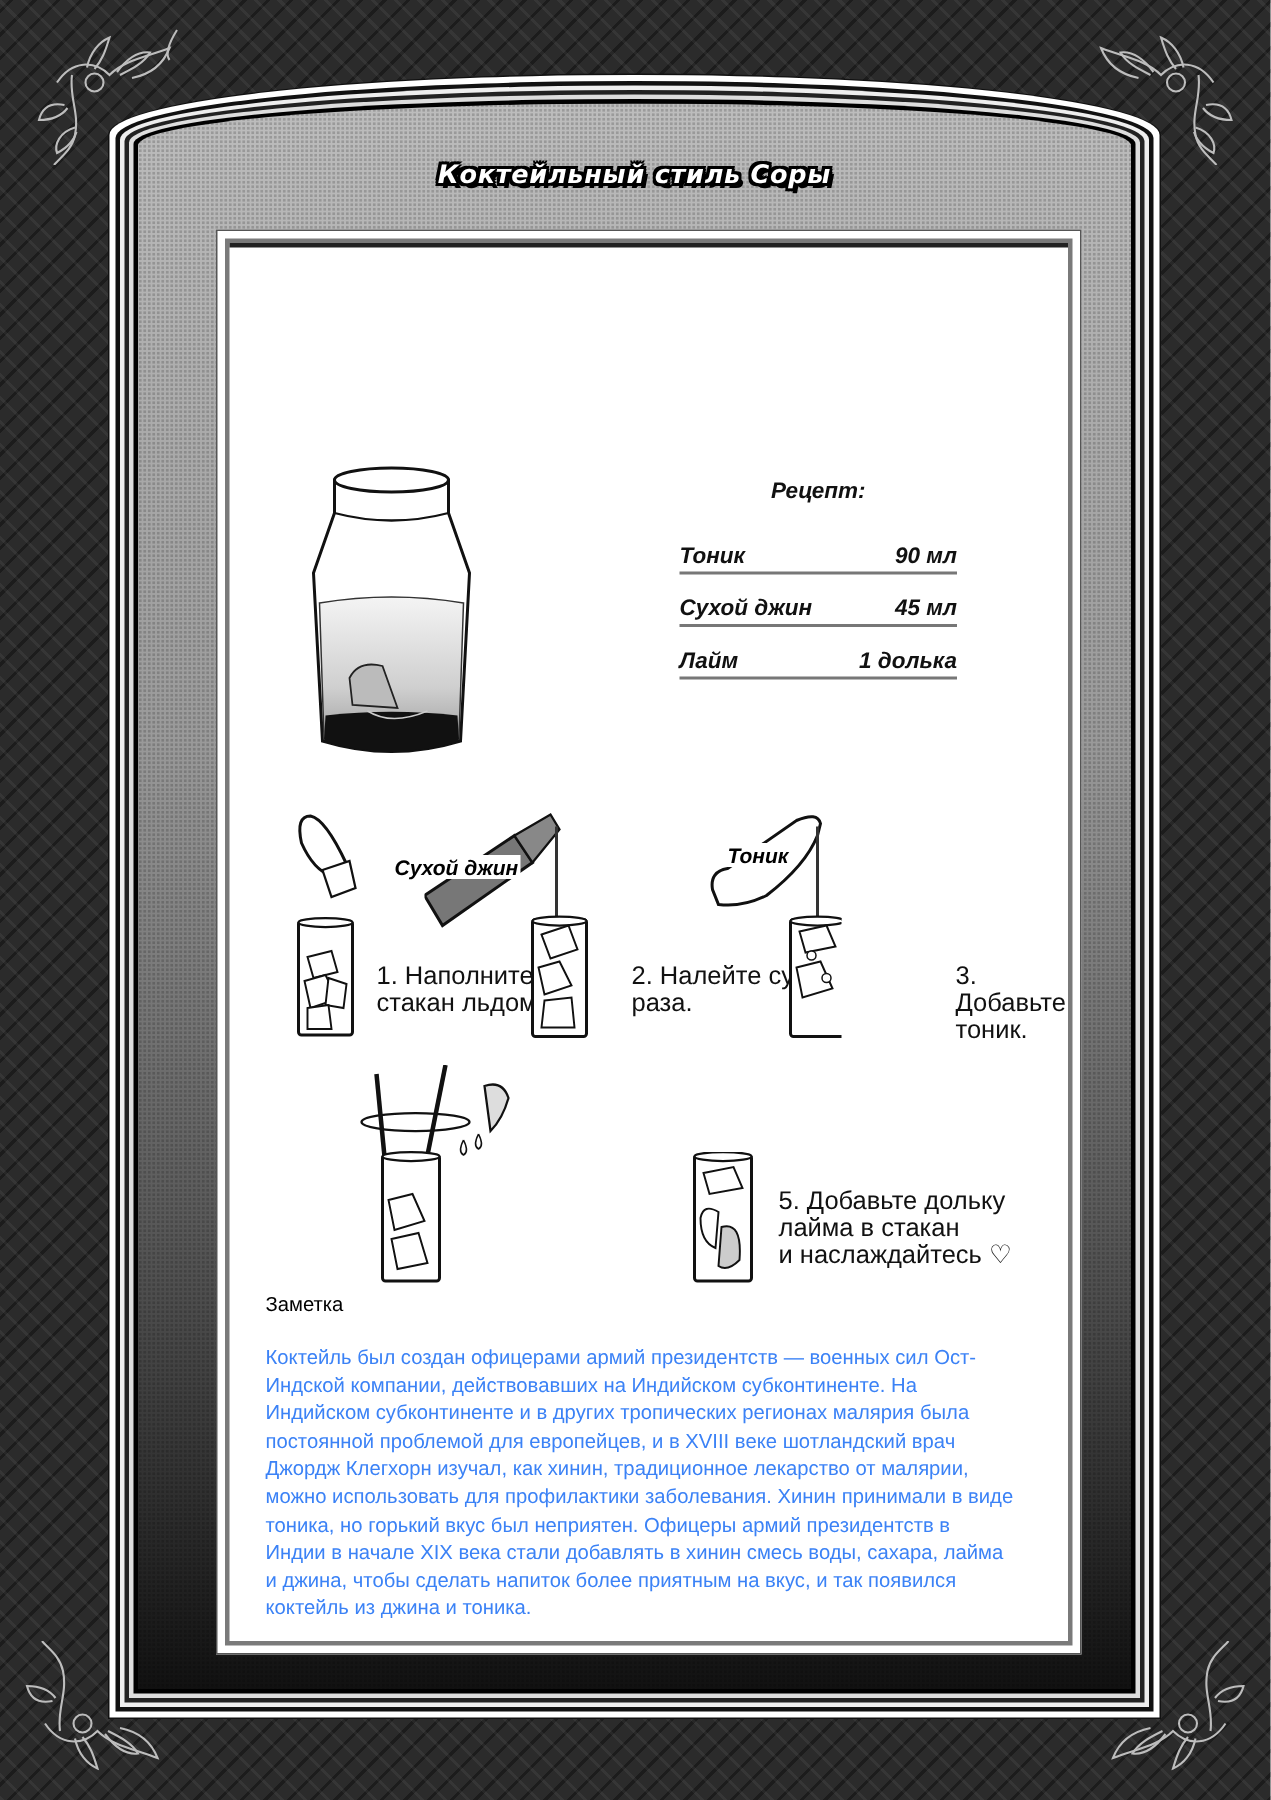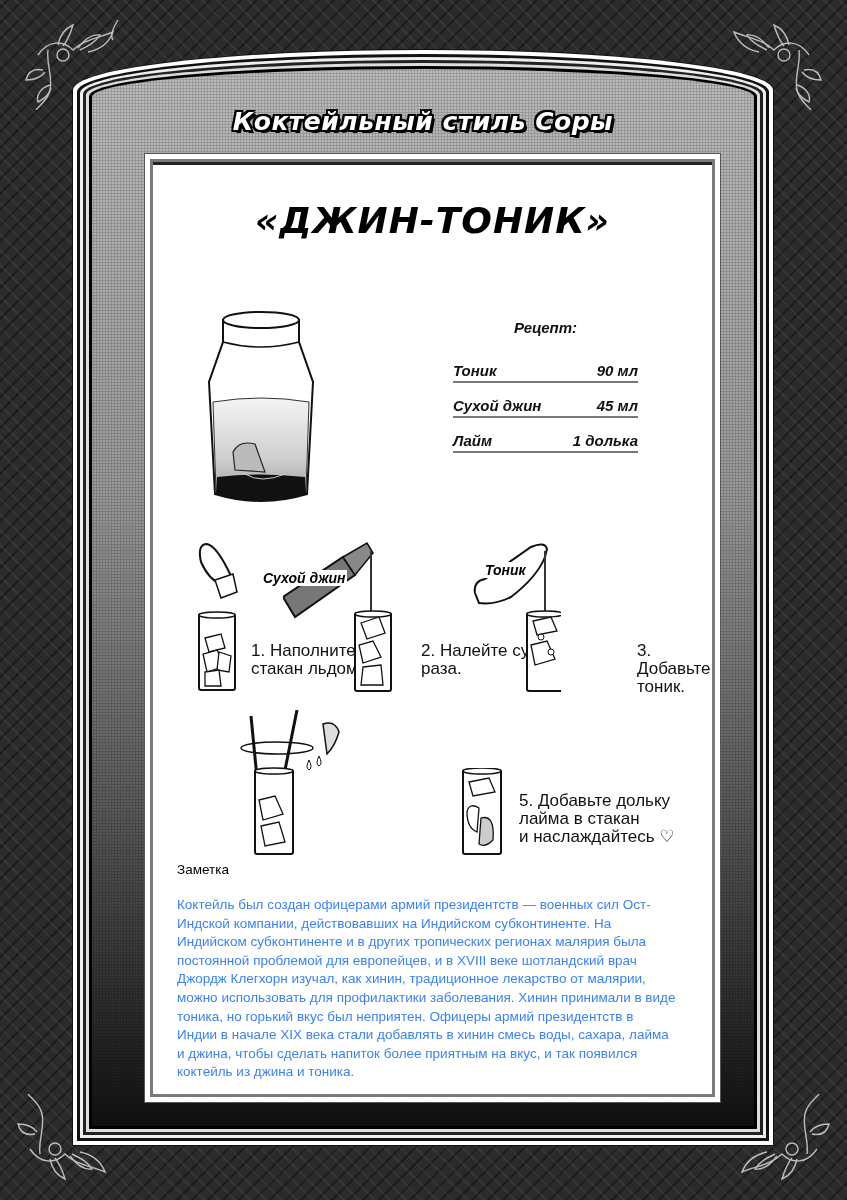--- a/index.html
+++ b/index.html
@@ -33,21 +33,21 @@
   .panel {
     position:absolute; inset:19px; border-radius:331px 331px 0 0 / 28px 28px 0 0;
     background-image:
       radial-gradient(rgba(0,0,0,0.18) 1px, transparent 1.2px),
       linear-gradient(#bdbdbd 0%, #9a9a9a 40%, #5a5a5a 70%, #111 100%);
     background-size:3px 3px, 100% 100%;
   }
   .header-title {
     position:absolute; left:0; right:0; top:38px; text-align:center;
     font-family:"DejaVu Sans", sans-serif; font-style:italic; font-weight:bold;
-    font-size:25px; color:#fff; letter-spacing:0.5px;
+    font-size:17px; color:#fff; letter-spacing:0.5px;
     text-shadow: 2px 0 0 #000, -2px 0 0 #000, 0 2px 0 #000, 0 -2px 0 #000,
                  2px 2px 0 #000, -2px -2px 0 #000, 2px -2px 0 #000, -2px 2px 0 #000,
                  3px 3px 0 #000;
   }
 
   
   .card-outer {
     position:absolute; left:52px; top:84px; width:575px; height:948px;
     background:#fff; border:1px solid #555;
   }
@@ -151,21 +151,20 @@
   <div class="frame-l3"></div>
   <div class="frame-l4"></div>
   <div class="frame-l5"></div>
   <div class="frame-l6"></div>
   <div class="panel">
     <div class="header-title">Коктейльный стиль Соры</div>
 
     <div class="card-outer">
       <div class="card-inner">
 
-        <div class="drink-title">«ДЖИН-ТОНИК»</div>
 
         <div class="illus-shaker">
           <svg viewBox="0 0 112 210" width="112" height="210">
             <defs>
               <linearGradient id="liq" x1="0" y1="0" x2="0" y2="1">
                 <stop offset="0" stop-color="#f4f4f4"></stop>
                 <stop offset="0.6" stop-color="#cfcfcf"></stop>
                 <stop offset="1" stop-color="#9a9a9a"></stop>
               </linearGradient>
             </defs>

